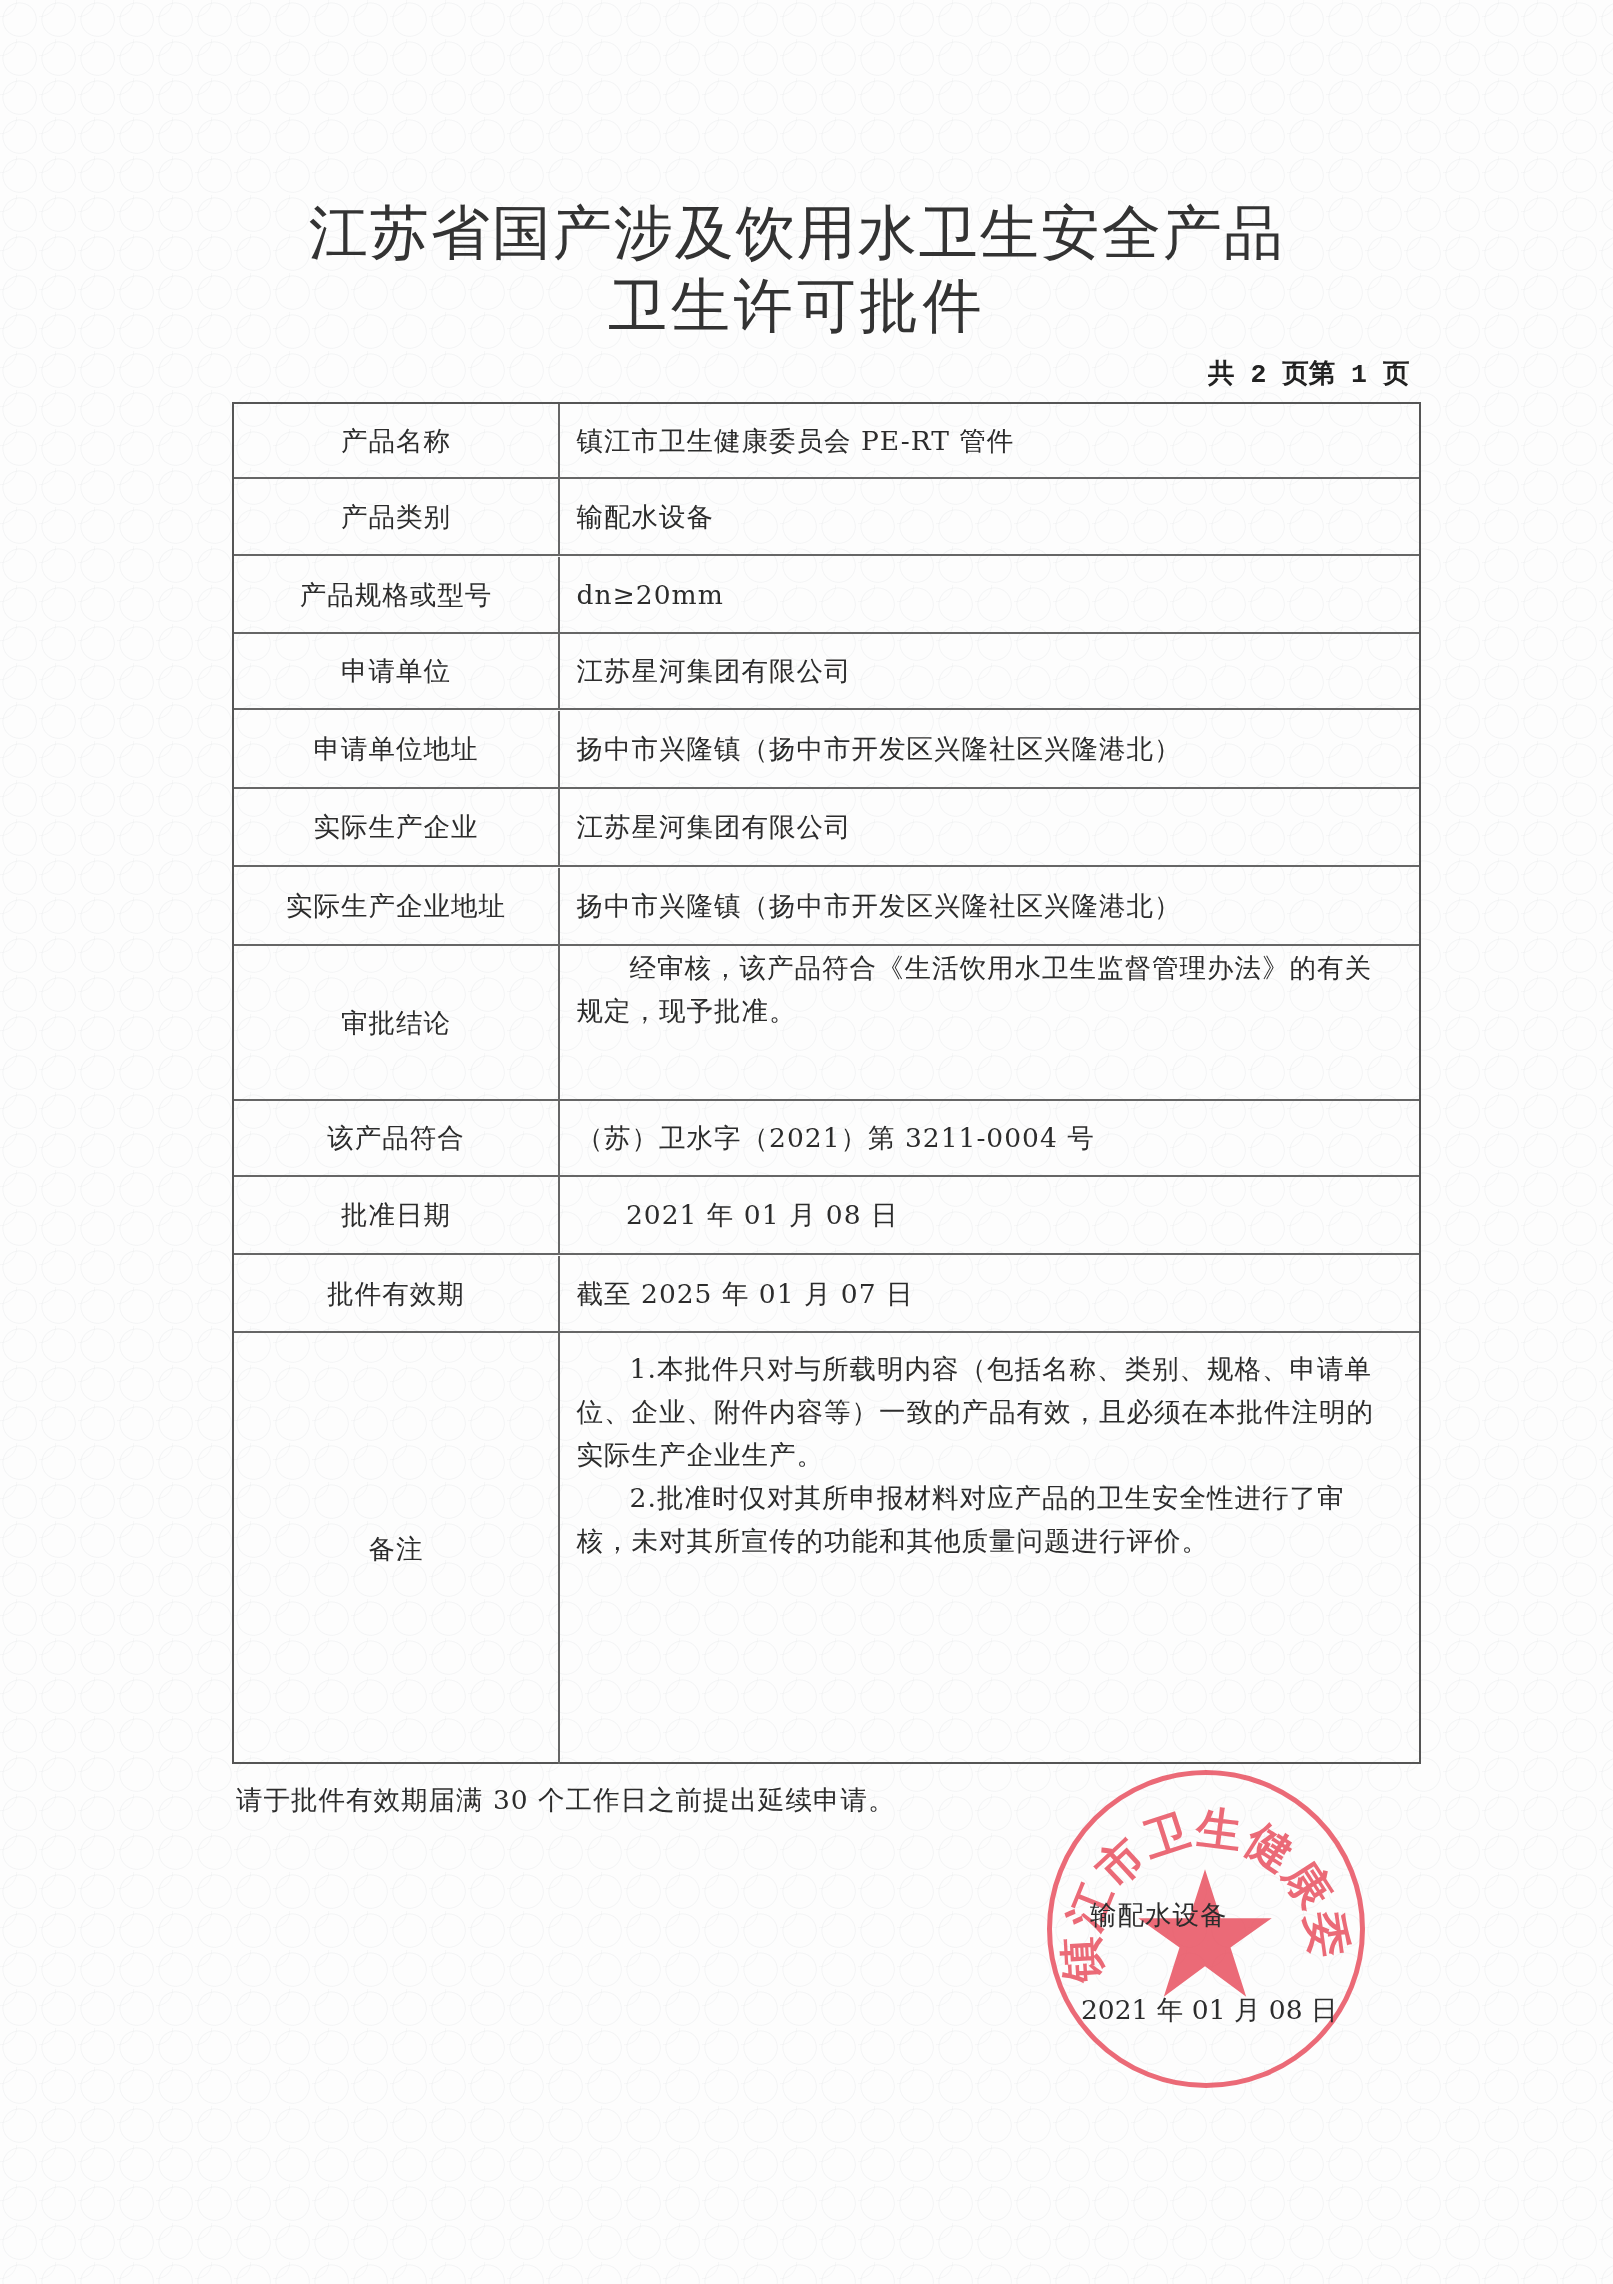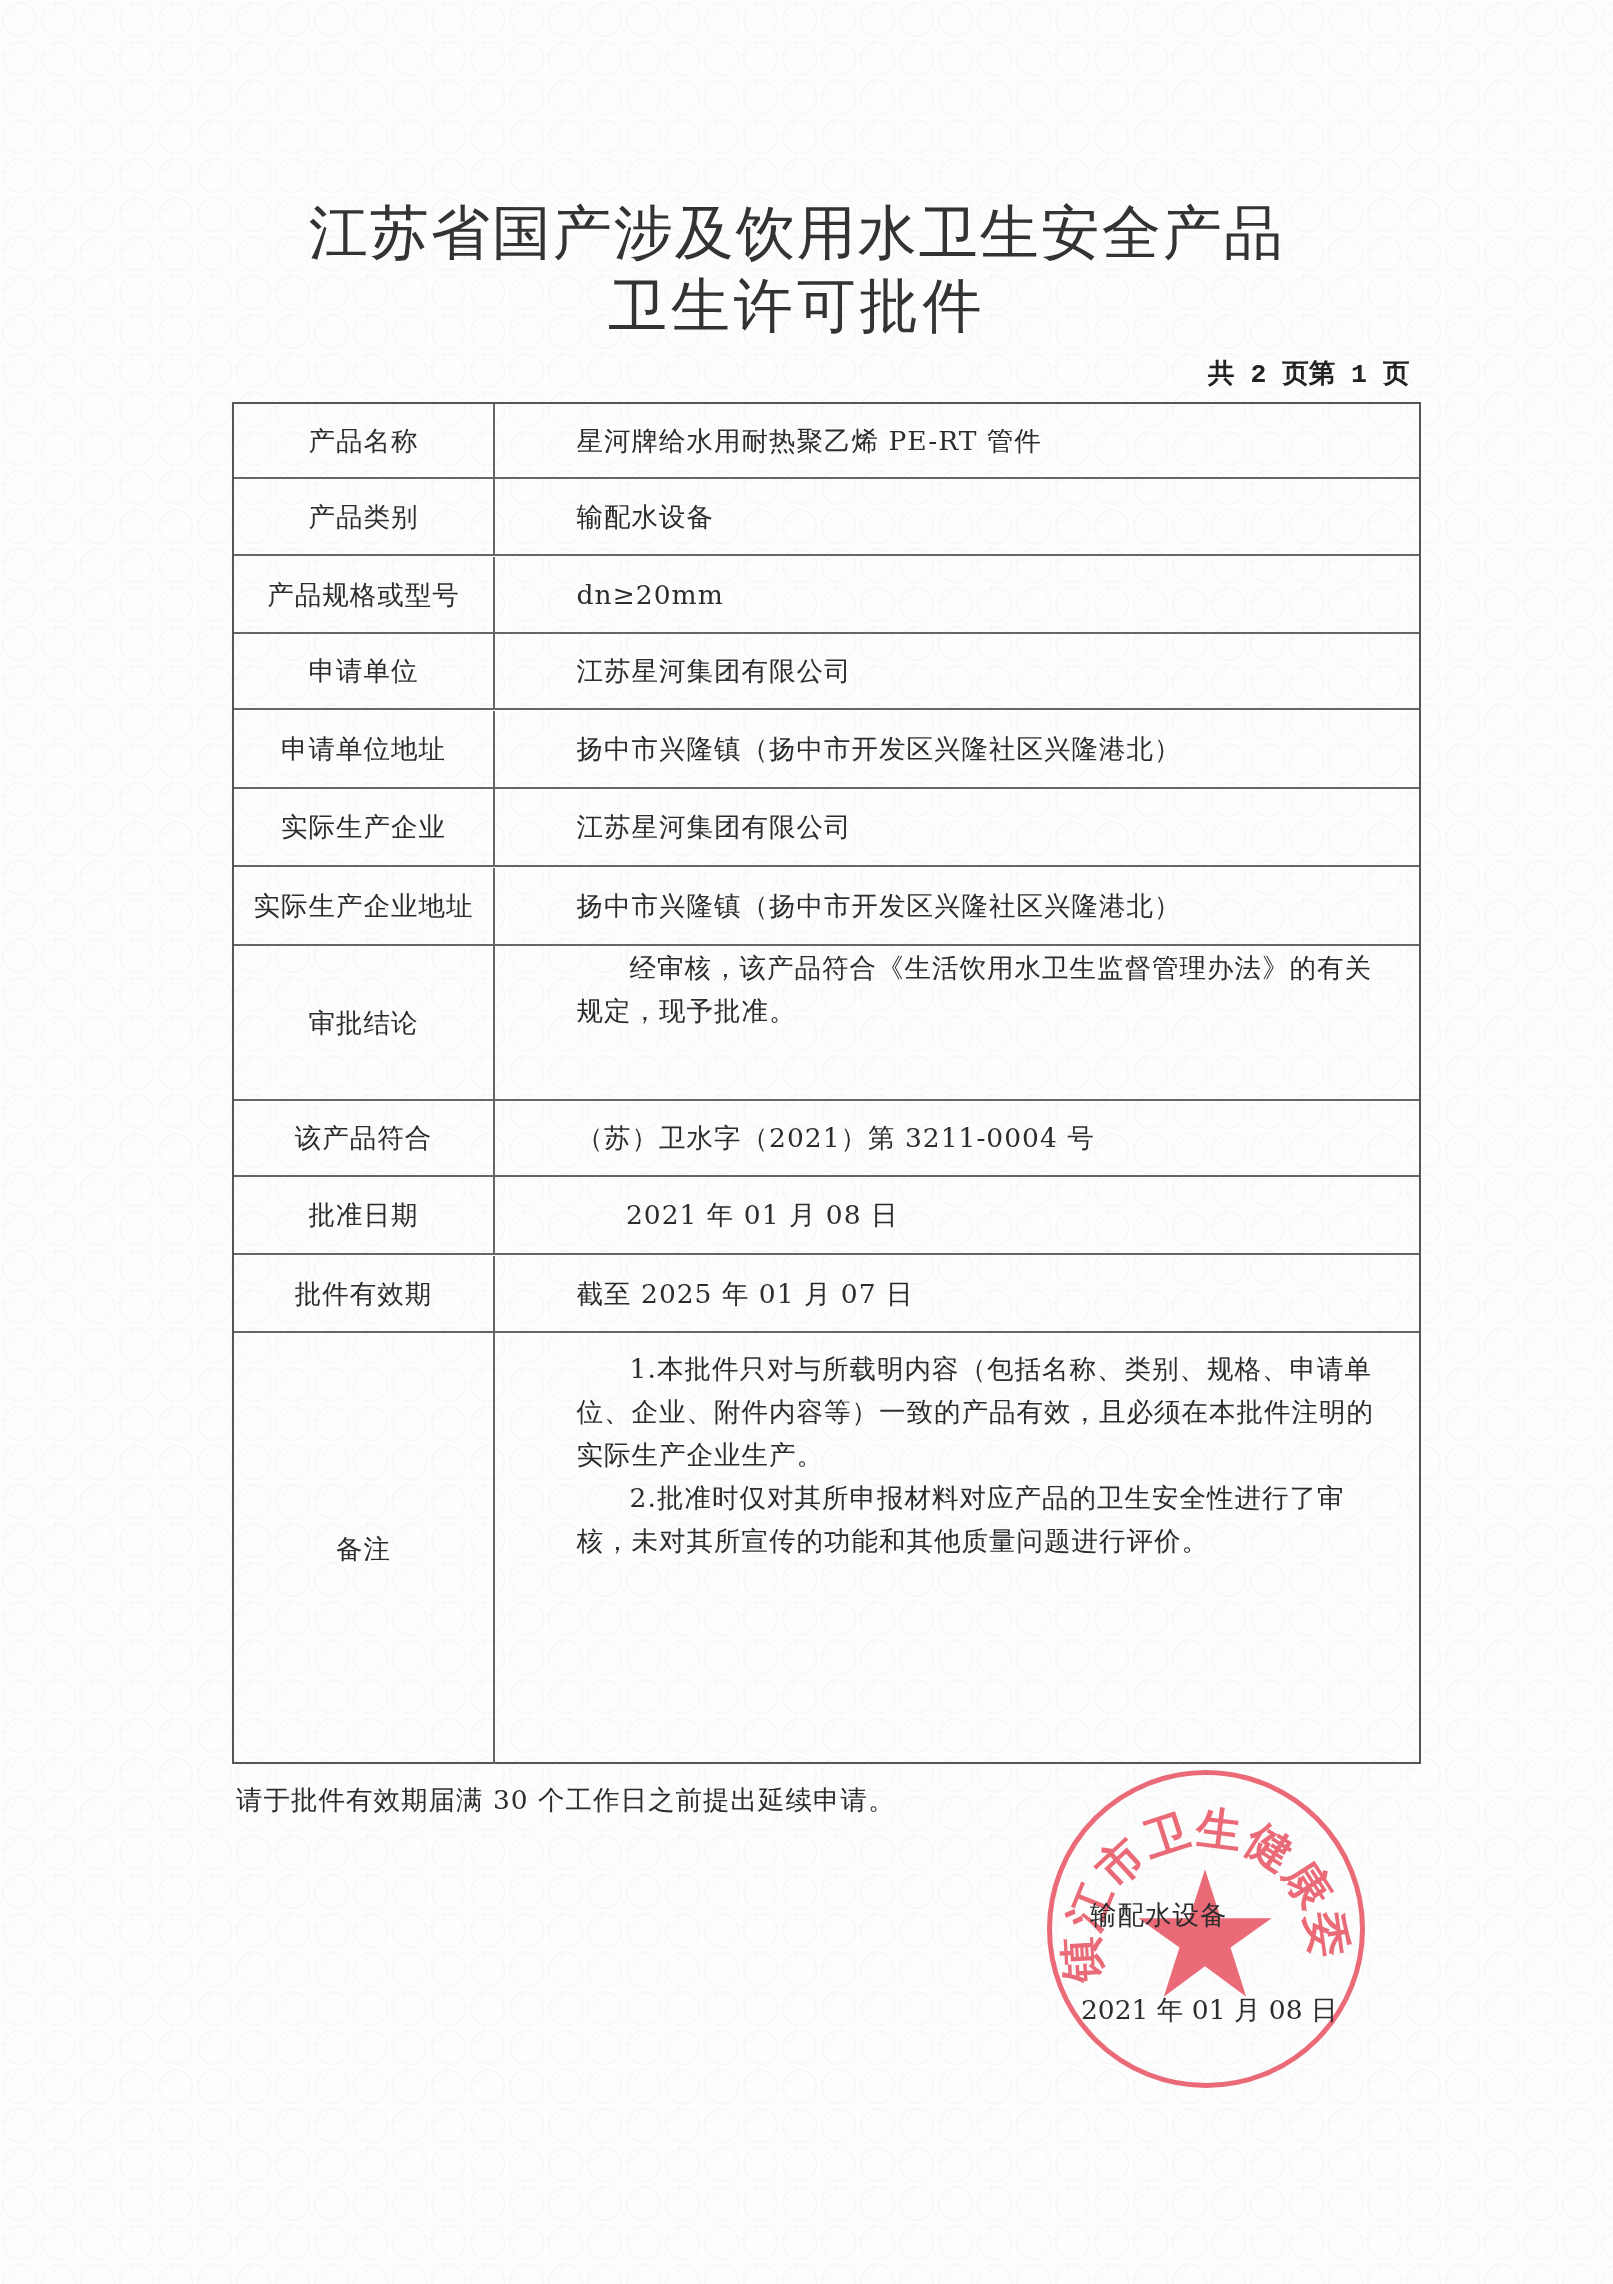--- a/index.html
+++ b/index.html
@@ -28,21 +28,21 @@
   .grid {
     position: absolute; left: 232px; top: 402px; width: 1189px; height: 1362px;
     border: 2px solid #555; box-sizing: border-box;
   }
   .row {
     position: absolute; left: 0; width: 100%;
     border-bottom: 2px solid #666; box-sizing: border-box;
   }
   .row.last { border-bottom: none; }
   .lbl {
-    position: absolute; left: 0; top: 0; bottom: 0; width: 261px;
+    position: absolute; left: 0; top: 0; bottom: 0; width: 326px;
     border-right: 2px solid #666; box-sizing: border-box;
     display: flex; align-items: center; justify-content: center;
     font-size: 26.5px; color: #2c2c2c; letter-spacing: 1px;
   }
   .val {
     position: absolute; left: 323px; right: 0; top: 0; bottom: 0;
     display: flex; align-items: center;
     padding-left: 19.6px; padding-right: 21.6px;
     font-size: 26.5px; color: #2c2c2c; letter-spacing: 1px;
   }
@@ -70,21 +70,21 @@
 </head>
 <body>
 
 <div class="title l1">江苏省国产涉及饮用水卫生安全产品</div>
 <div class="title l2">卫生许可批件</div>
 <div class="pageno">共 2 页第 1 页</div>
 
 <div class="grid">
   <div class="row" style="top:0;height:75px">
     <div class="lbl">产品名称</div>
-    <div class="val">星河牌给水用耐热聚乙烯 PE-RT 管件</div>
+    <div class="val">镇江市卫生健康委员会 PE-RT 管件</div>
   </div>
   <div class="row" style="top:75px;height:77px">
     <div class="lbl">产品类别</div>
     <div class="val">输配水设备</div>
   </div>
   <div class="row" style="top:153px;height:77px">
     <div class="lbl">产品规格或型号</div>
     <div class="val">dn≥20mm</div>
   </div>
   <div class="row" style="top:230px;height:76px">

